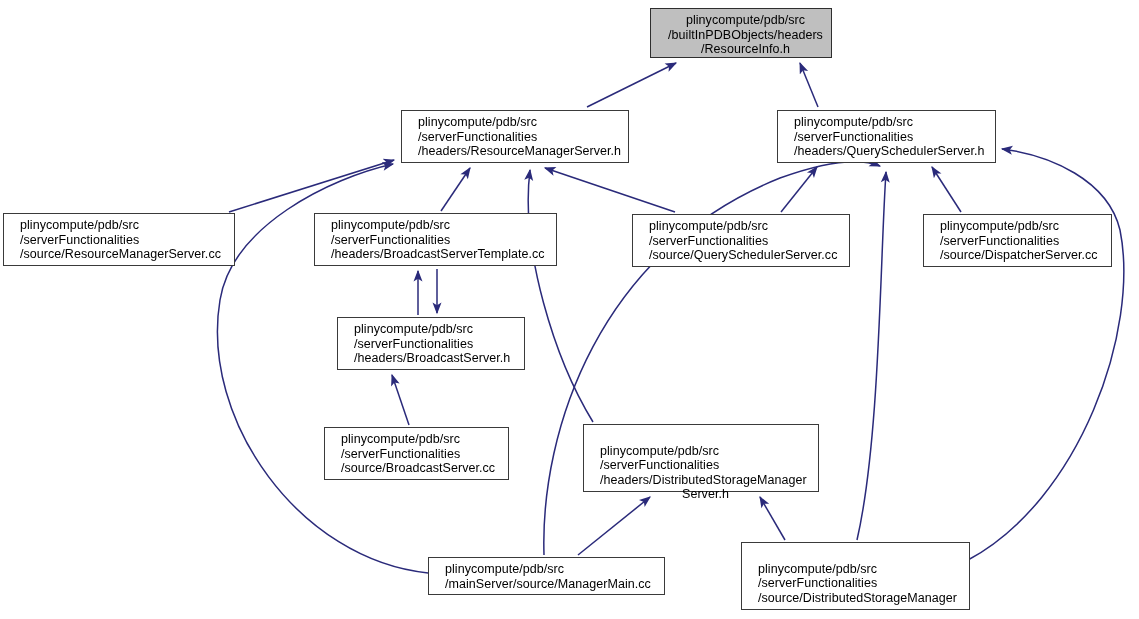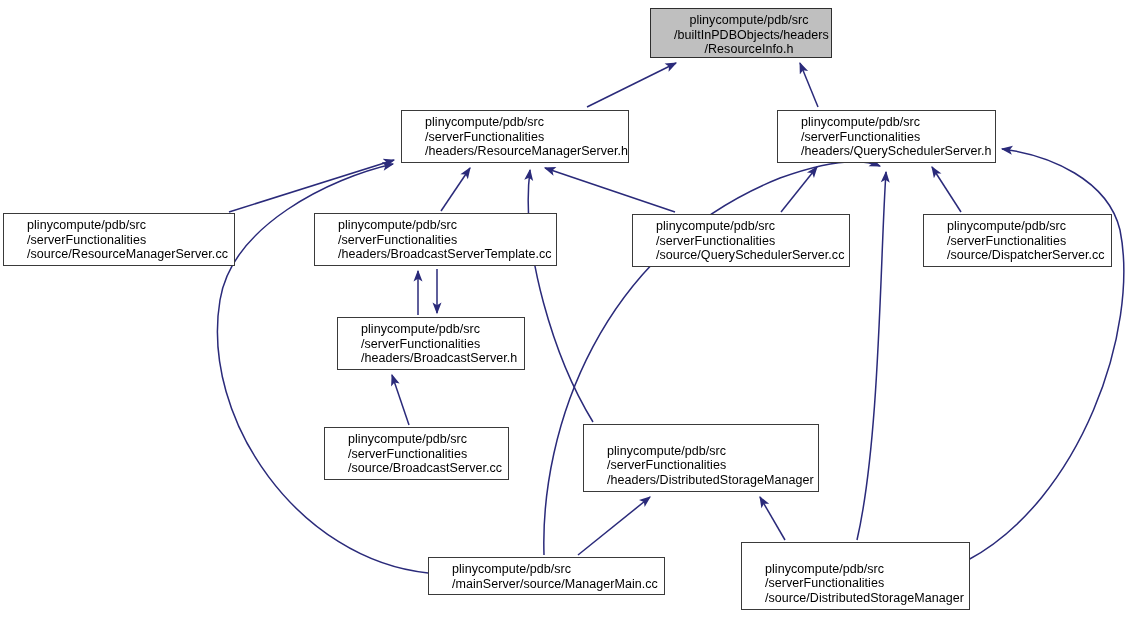--- a/index.html
+++ b/index.html
@@ -24,21 +24,21 @@
     pointer-events: none;
   }
   .node {
     position: absolute;
     box-sizing: border-box;
     border: 1px solid #3a3a3a;
     background: #ffffff;
     color: #000000;
     font-size: 12.5px;
     line-height: 14.6px;
-    padding: 4px 7px 5px 23px;
+    padding: 4px 7px 5px 16px;
     white-space: pre-line;
     text-align: left;
     letter-spacing: 0.05px;
   }
   .node.highlight {
     background: #bfbfbf;
     border: 1px solid #2e2e2e;
     text-align: center;
   }
   .node .lastline-center {
@@ -128,20 +128,21 @@
 /headers/BroadcastServer.h</div>
 
   <div class="node" style="left:324px; top:427px; width:185px; height:53px;">plinycompute/pdb/src
 /serverFunctionalities
 /source/BroadcastServer.cc</div>
 
   <div class="node" style="left:583px; top:424px; width:236px; height:68px;">
     <span>plinycompute/pdb/src
 /serverFunctionalities
 /headers/DistributedStorageManager</span>
+    <span class="lastline-center">Server.h</span>
   </div>
 
   <div class="node" style="left:428px; top:557px; width:237px; height:38px;">plinycompute/pdb/src
 /mainServer/source/ManagerMain.cc</div>
 
   <div class="node" style="left:741px; top:542px; width:229px; height:68px;">
     <span>plinycompute/pdb/src
 /serverFunctionalities
 /source/DistributedStorageManager</span>
   </div>

